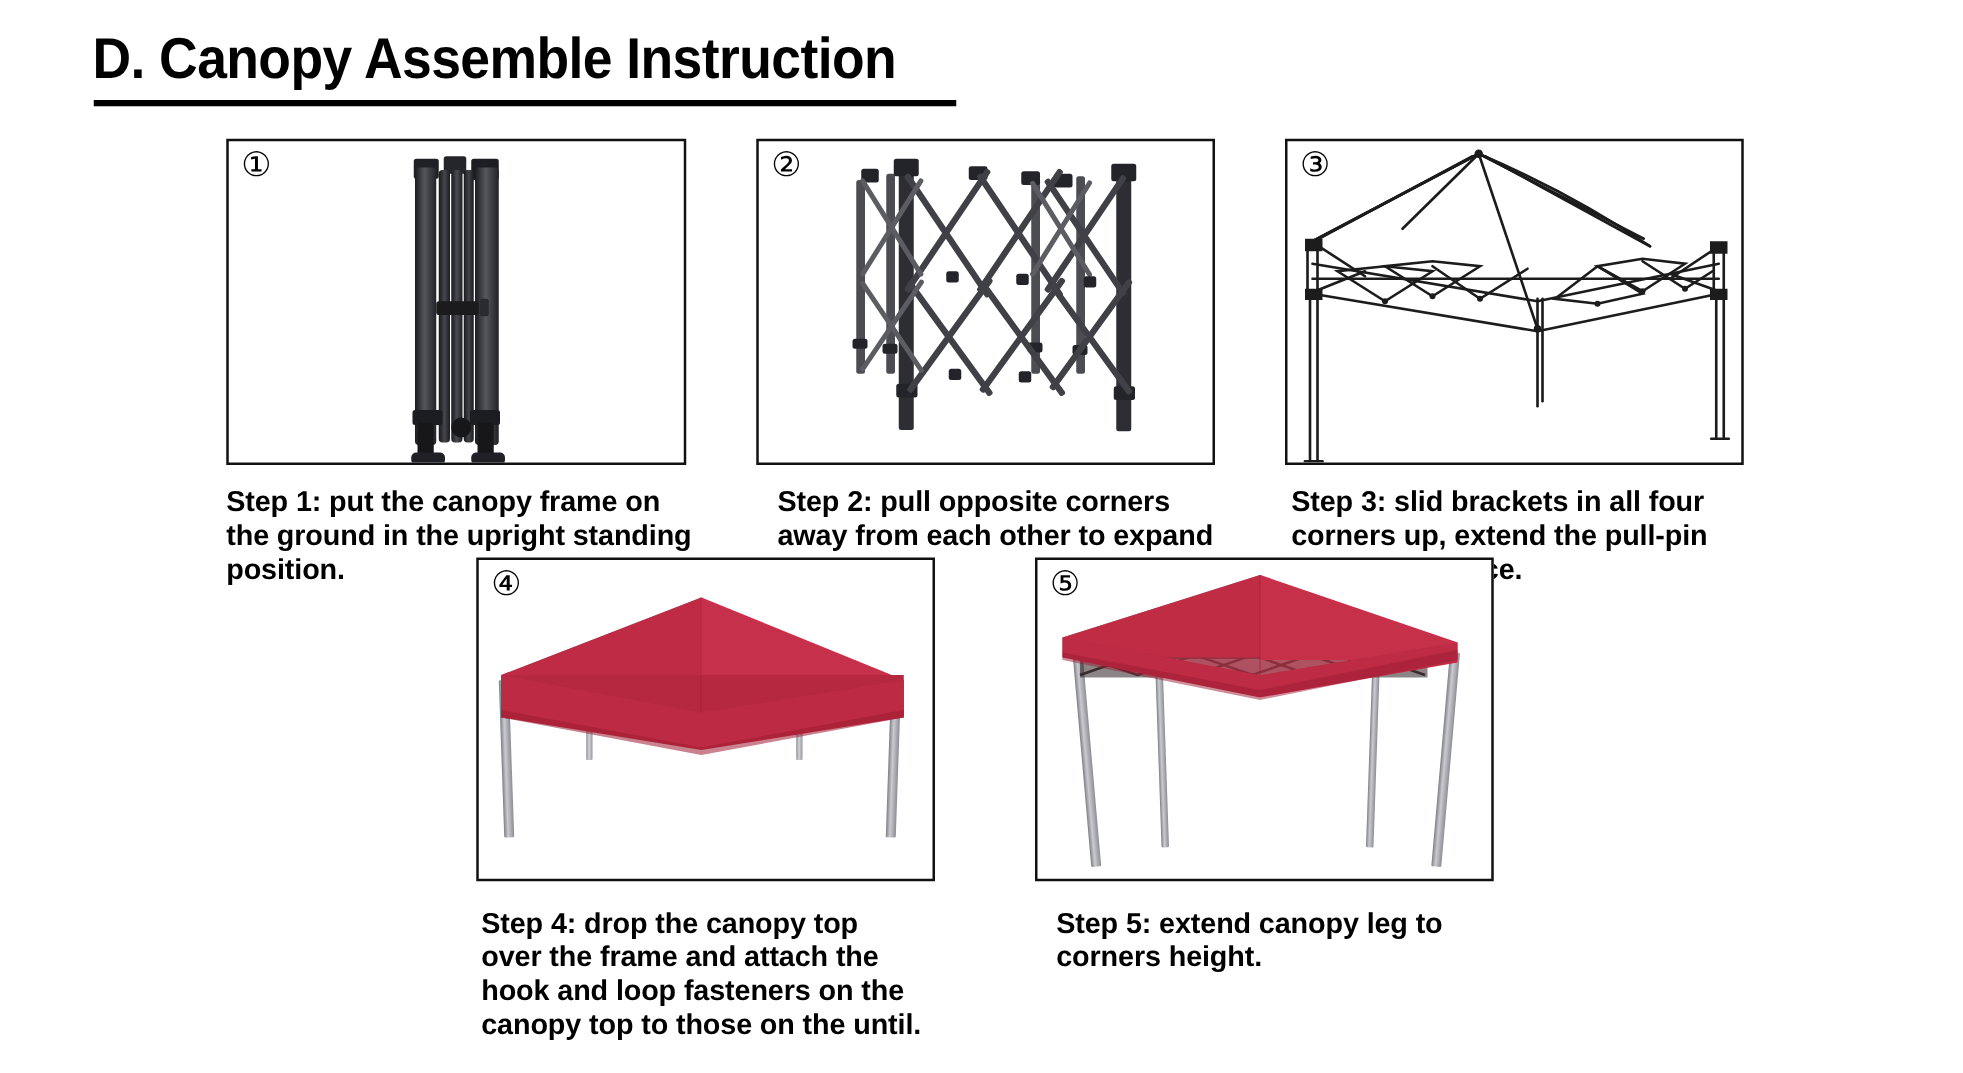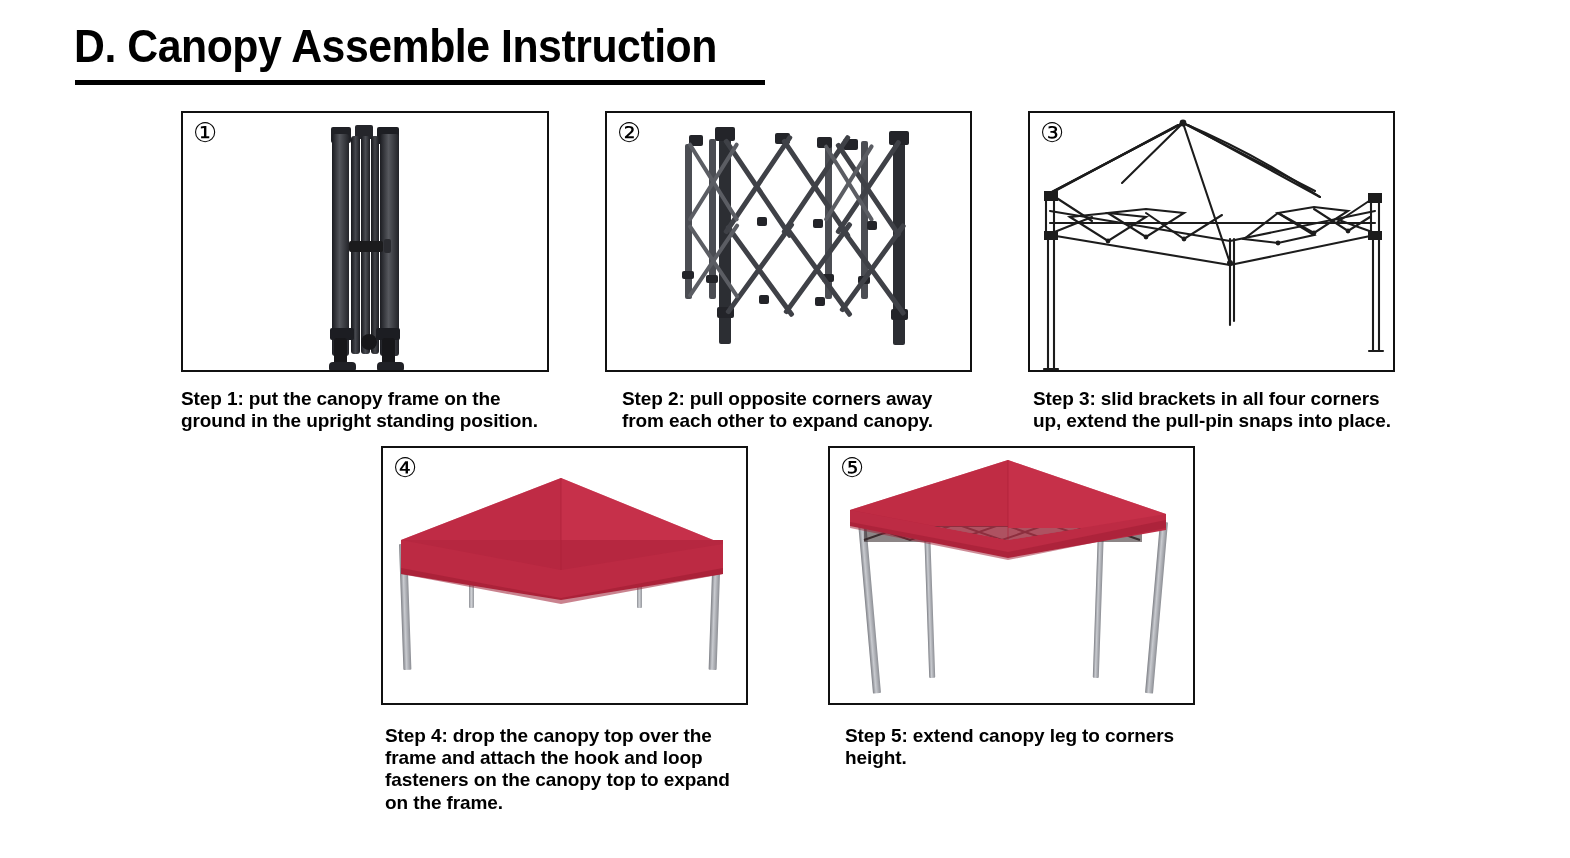--- a/index.html
+++ b/index.html
@@ -54,21 +54,21 @@
     left: 10px;
     top: 6px;
     font-size: 27px;
     line-height: 1;
     color: #000000;
     font-family: "DejaVu Sans", sans-serif;
     z-index: 9;
   }
   .caption {
     position: absolute;
-    font-size: 19px;
+    font-size: 23px;
     font-weight: bold;
     color: #000000;
     line-height: 1.17;
     letter-spacing: -0.1px;
   }
 
   
   .bundle { position: absolute; }
   .tube {
     position: absolute;
@@ -313,21 +313,21 @@
 
         <rect x="18" y="92" width="322" height="34" fill="#b62740"></rect>
         <polygon points="18,92 178,122 340,96 340,126 178,152 18,126" fill="#bc2a43"></polygon>
 
         <line x1="178" y1="30" x2="178" y2="122" stroke="#a81f36" stroke-width="1.2" opacity="0.5"></line>
 
         <polygon points="18,120 178,150 340,120 340,126 178,156 18,126" fill="#9d1c31" opacity="0.55"></polygon>
       </svg>
     </div>
   </div>
-  <div class="caption" style="left:385px; top:725px; width:352px;">Step 4: drop the canopy top over the frame and attach the hook and loop fasteners on the canopy top to expand on the frame.</div>
+  <div class="caption" style="left:385px; top:725px; width:352px;">Step 4: drop the canopy top over the frame and attach the hook and loop fasteners on the canopy top to those on the until.</div>
 </div>
 
 <div class="step">
   <div class="panel" style="left:828px; top:446px; width:367px; height:259px;">
     <div class="badge">⑤</div>
 
     <div class="canopy-wrap" style="left:0; top:0; width:367px; height:259px;">
 
       <div class="cleg" style="left:28px; top:74px; width:8px; height:172px; transform:rotate(-5deg);"></div>
       <div class="cleg" style="left:94px; top:80px; width:6px; height:150px; transform:rotate(-2deg);"></div>

